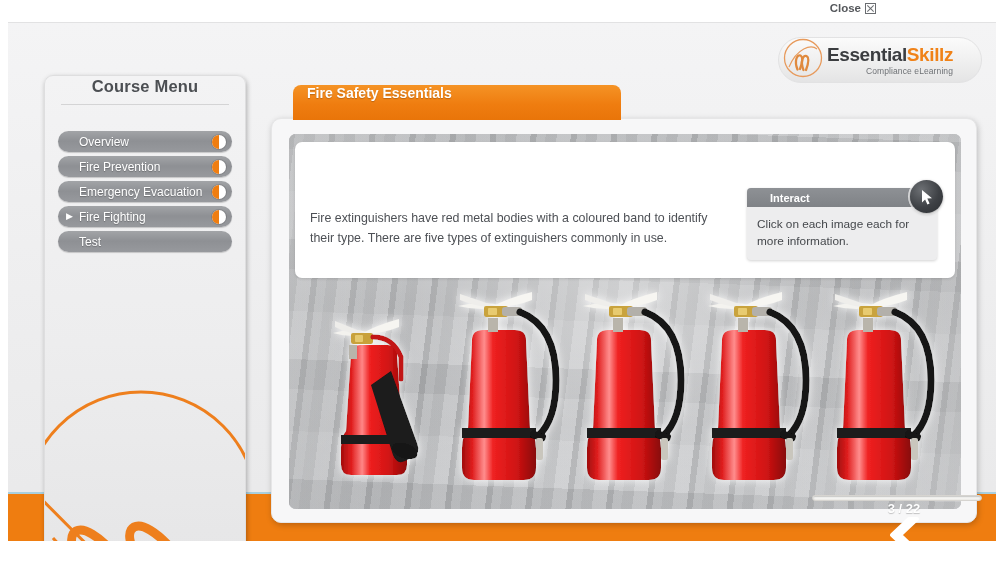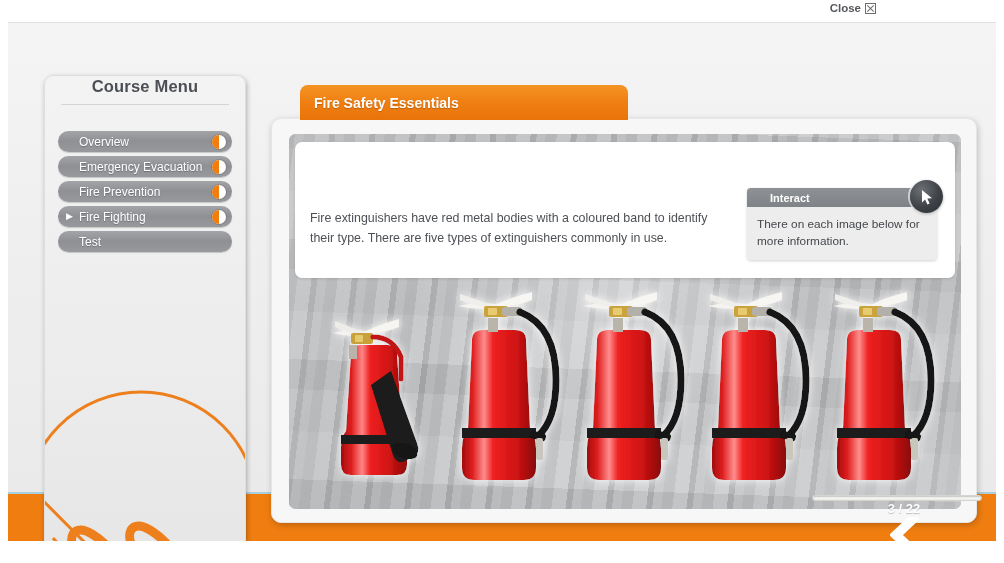--- a/index.html
+++ b/index.html
@@ -177,26 +177,25 @@
     margin-top: 3px;
     font-size: 8.5px;
     color: #6e7175;
     text-align: right;
     letter-spacing: 0.1px;
   }
 
   
   #title-tab {
     position: absolute;
-    left: 292px; top: 62px;
+    left: 285px; top: 62px;
     width: 328px; height: 35px;
     background: linear-gradient(to bottom, #f59325 0%, #ef7d10 55%, #e97509 100%);
     border-radius: 8px 8px 0 0;
     display: flex;
-    align-items: center;
     z-index: 5;
   }
   #title-text {
     margin-left: 14px;
     font-size: 14px;
     font-weight: bold;
     color: #ffffff;
     text-shadow: 0 1px 1px rgba(0,0,0,0.22);
   }
 
@@ -372,39 +371,53 @@
   <div id="close-btn">
     <span>Close</span>
     <span id="close-glyph"></span>
   </div>
 </div>
 
 <div id="stage">
 
   <div id="footer-band"></div>
 
+  <div id="logo-plate">
+    <span id="logo-mark">
+      <svg width="44" height="44" viewBox="0 0 44 44">
+        <circle cx="22" cy="22" r="18.5" fill="none" stroke="#e79a5c" stroke-width="1.3"></circle>
+        <path d="M8 31 C 16 12, 30 8, 36 13" fill="none" stroke="#e79a5c" stroke-width="1.1"></path>
+        <path d="M16.5 33.5 C 13 25, 16 18, 19.5 19.5 C 22.5 21, 21 28, 19 33" fill="none" stroke="#e08a3e" stroke-width="2.3" stroke-linecap="round"></path>
+        <path d="M22.5 34 C 19 25.5, 22 18.5, 25.5 20 C 28.5 21.5, 27 28.5, 25 34" fill="none" stroke="#e08a3e" stroke-width="2.3" stroke-linecap="round"></path>
+      </svg>
+    </span>
+    <span id="logo-words">
+      <span id="logo-name"><span class="essential">Essential</span><span class="skillz">Skillz</span></span>
+      <span id="logo-tag" style="display:block;">Compliance eLearning</span>
+    </span>
+  </div>
 
   <div id="sidebar">
     <div id="menu-title">Course Menu</div>
     <div id="menu-divider"></div>
 
     <ul id="menu-list">
       <li class="menu-item">
         <span class="arrow hidden">▶</span>
         <span class="menu-label">Overview</span>
         <span class="progress-dot"></span>
       </li>
       <li class="menu-item">
         <span class="arrow hidden">▶</span>
-        <span class="menu-label">Emergency Evacuation</span>
+        <span class="menu-label">Fire Prevention</span>
         <span class="progress-dot"></span>
       </li>
       <li class="menu-item">
         <span class="arrow hidden">▶</span>
-        <span class="menu-label">Fire Prevention</span>
+        <span class="menu-label">Emergency Evacuation</span>
         <span class="progress-dot"></span>
       </li>
       <li class="menu-item">
         <span class="arrow">▶</span>
         <span class="menu-label">Fire Fighting</span>
         <span class="progress-dot"></span>
       </li>
       <li class="menu-item">
         <span class="arrow hidden">▶</span>
         <span class="menu-label">Test</span>
@@ -555,21 +568,21 @@
         </div>
       </div>
 
       <div id="text-panel">
         <div id="body-text">Fire extinguishers have red metal bodies with a coloured band to identify their type. There are five types of extinguishers commonly in use.</div>
 
         <div id="interact-box">
           <div id="interact-head">
             <span id="interact-title">Interact</span>
           </div>
-          <div id="interact-body">There on each image below for more information.</div>
+          <div id="interact-body">Click on each image each for more information.</div>
           <div id="cursor-badge">
             <svg width="18" height="18" viewBox="0 0 18 18">
               <path d="M4 2 L14 10.2 L9.3 10.6 L11.6 15.4 L9.4 16.4 L7.1 11.6 L4 14.6 Z" fill="#ffffff"></path>
             </svg>
           </div>
         </div>
       </div>
 
     </div>
   </div>

